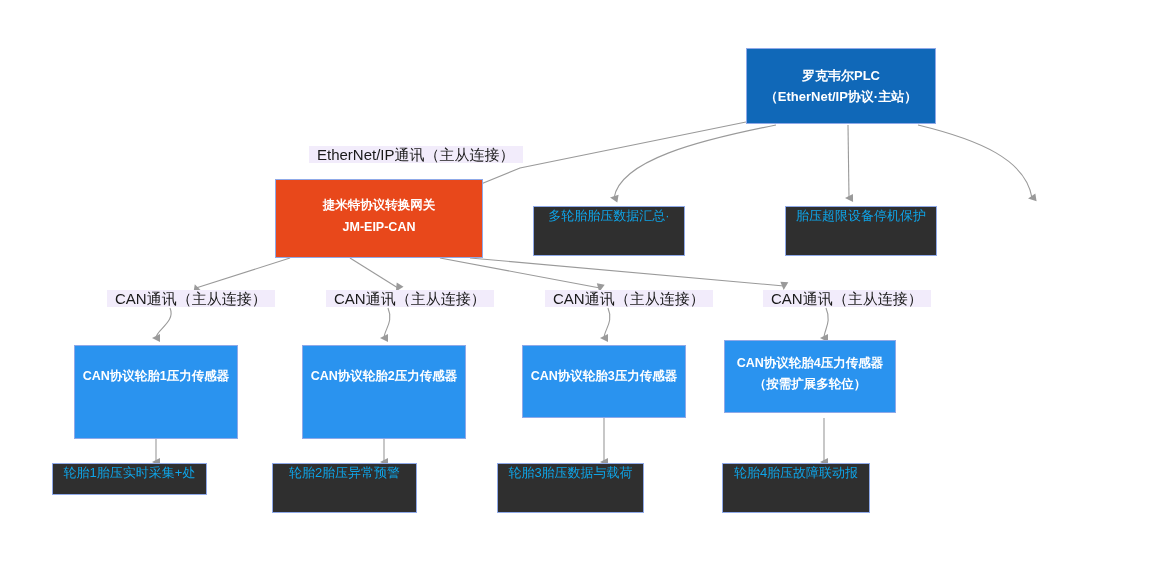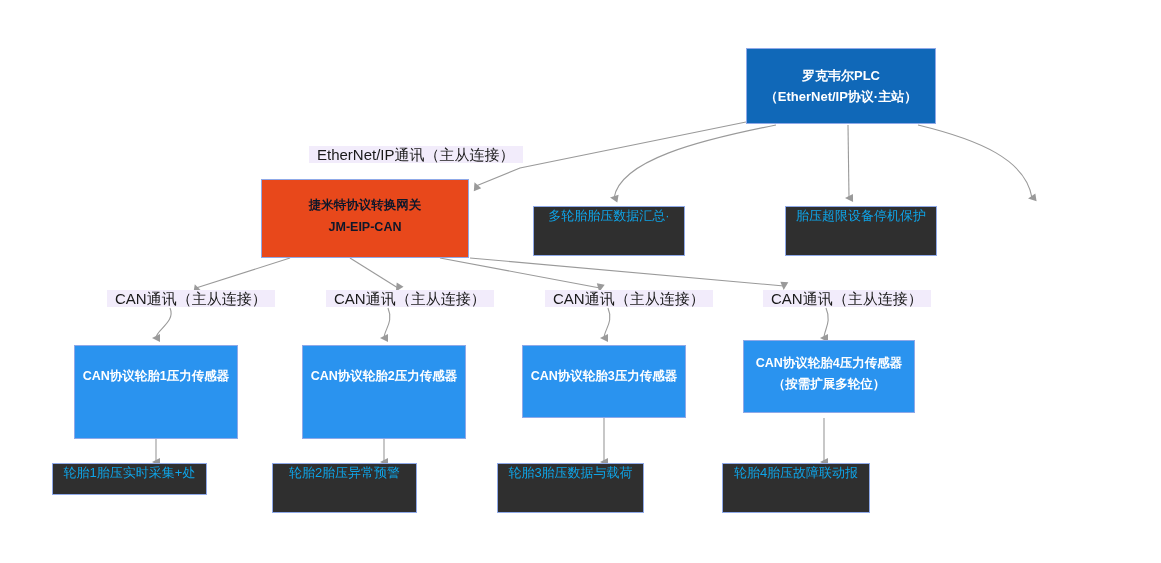--- a/index.html
+++ b/index.html
@@ -45,25 +45,26 @@
     color: #ffffff;
     font-weight: bold;
     font-size: 13px;
     line-height: 21px;
     padding-top: 16px;
   }
   
   .node-gateway {
     background: #e8481b;
     border: 1px solid #8fa9e8;
-    color: #0f172a;
+    color: #ffffff;
     font-weight: bold;
     font-size: 12.5px;
     line-height: 22px;
     padding-top: 14px;
+    margin-left: 14px;
   }
   
   .node-sensor {
     background: #2a93ef;
     border: 1px solid #8fa9e8;
     color: #ffffff;
     font-weight: bold;
     font-size: 12.5px;
     line-height: 21px;
     padding-top: 20px;
@@ -152,21 +153,21 @@
 
   <div class="node node-sensor" style="left:74px; top:345px; width:164px; height:94px;">
     <div class="line">CAN协议轮胎1压力传感器</div>
   </div>
   <div class="node node-sensor" style="left:302px; top:345px; width:164px; height:94px;">
     <div class="line">CAN协议轮胎2压力传感器</div>
   </div>
   <div class="node node-sensor" style="left:522px; top:345px; width:164px; height:73px;">
     <div class="line">CAN协议轮胎3压力传感器</div>
   </div>
-  <div class="node node-sensor two-line" style="left:724px; top:340px; width:172px; height:73px;margin-left:19px;">
+  <div class="node node-sensor two-line" style="left:724px; top:340px; width:172px; height:73px;">
     <div class="line">CAN协议轮胎4压力传感器</div>
     <div class="line">（按需扩展多轮位）</div>
   </div>
 
   <div class="node node-dark" style="left:52px; top:463px; width:155px; height:32px;">
     <div class="line">轮胎1胎压实时采集+处</div>
   </div>
   <div class="node node-dark" style="left:272px; top:463px; width:145px; height:50px;">
     <div class="line">轮胎2胎压异常预警</div>
   </div>

